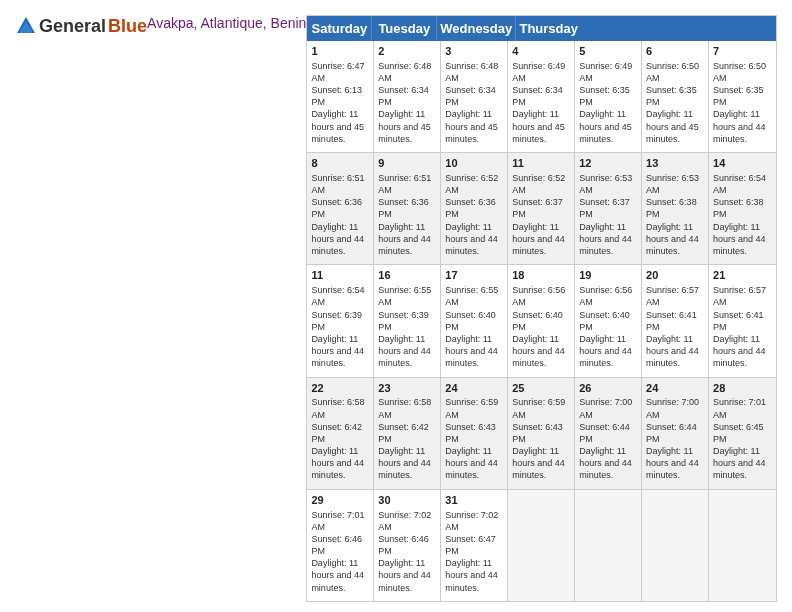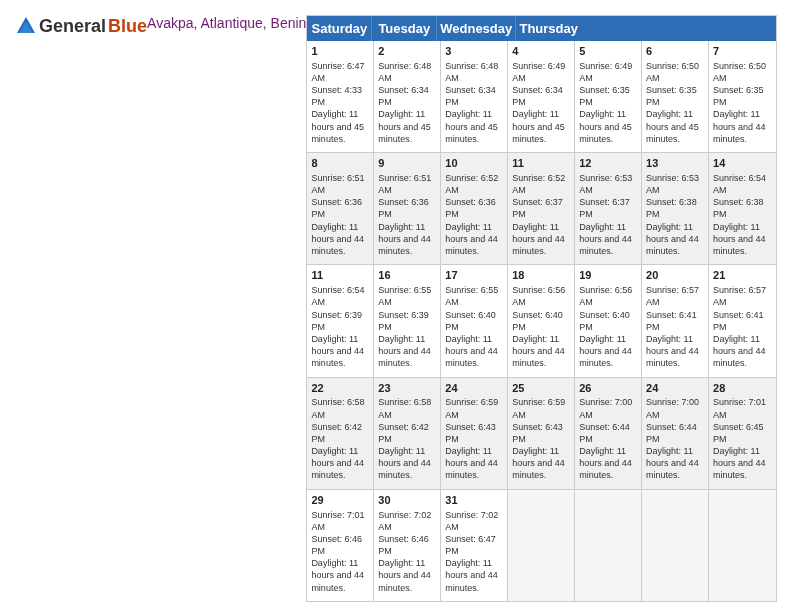--- a/index.html
+++ b/index.html
@@ -123,21 +123,21 @@
 
   <div class="calendar">
     <div class="cal-header-row">
     <div class="cal-header-cell">Saturday</div>
         <div class="cal-header-cell">Tuesday</div>
         <div class="cal-header-cell">Wednesday</div>
         <div class="cal-header-cell">Thursday</div>
       </div>
     <div class="cal-body">
     <div class="cal-row">
-          <div class="cal-cell"><span class="day-number">1</span><span>Sunrise: 6:47 AM</span><br><span>Sunset: 4:33 PM</span><br><span>Daylight: 11 hours and 45 minutes.</span></div>
+          <div class="cal-cell"><span class="day-number">1</span><span>Sunrise: 6:47 AM</span><br><span>Sunset: 6:13 PM</span><br><span>Daylight: 11 hours and 45 minutes.</span></div>
           <div class="cal-cell"><span class="day-number">2</span><span>Sunrise: 6:48 AM</span><br><span>Sunset: 6:34 PM</span><br><span>Daylight: 11 hours and 45 minutes.</span></div>
           <div class="cal-cell"><span class="day-number">3</span><span>Sunrise: 6:48 AM</span><br><span>Sunset: 6:34 PM</span><br><span>Daylight: 11 hours and 45 minutes.</span></div>
           <div class="cal-cell"><span class="day-number">4</span><span>Sunrise: 6:49 AM</span><br><span>Sunset: 6:34 PM</span><br><span>Daylight: 11 hours and 45 minutes.</span></div>
           <div class="cal-cell"><span class="day-number">5</span><span>Sunrise: 6:49 AM</span><br><span>Sunset: 6:35 PM</span><br><span>Daylight: 11 hours and 45 minutes.</span></div>
           <div class="cal-cell"><span class="day-number">6</span><span>Sunrise: 6:50 AM</span><br><span>Sunset: 6:35 PM</span><br><span>Daylight: 11 hours and 45 minutes.</span></div>
           <div class="cal-cell"><span class="day-number">7</span><span>Sunrise: 6:50 AM</span><br><span>Sunset: 6:35 PM</span><br><span>Daylight: 11 hours and 44 minutes.</span></div>
         </div>
         <div class="cal-row">
           <div class="cal-cell shaded"><span class="day-number">8</span><span>Sunrise: 6:51 AM</span><br><span>Sunset: 6:36 PM</span><br><span>Daylight: 11 hours and 44 minutes.</span></div>
           <div class="cal-cell shaded"><span class="day-number">9</span><span>Sunrise: 6:51 AM</span><br><span>Sunset: 6:36 PM</span><br><span>Daylight: 11 hours and 44 minutes.</span></div>

